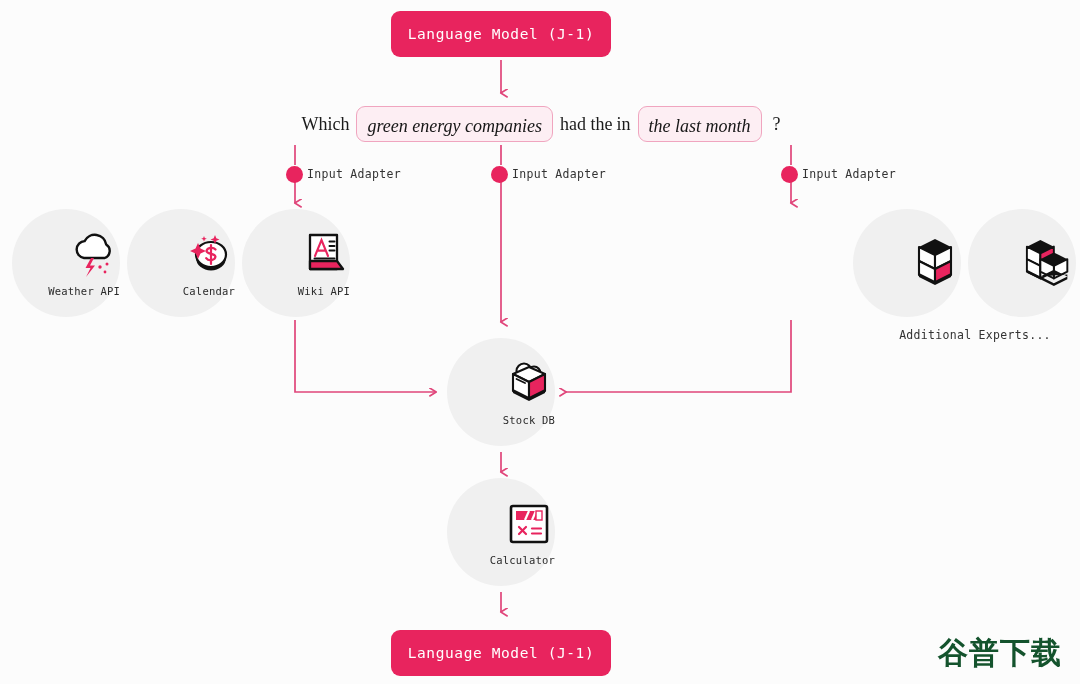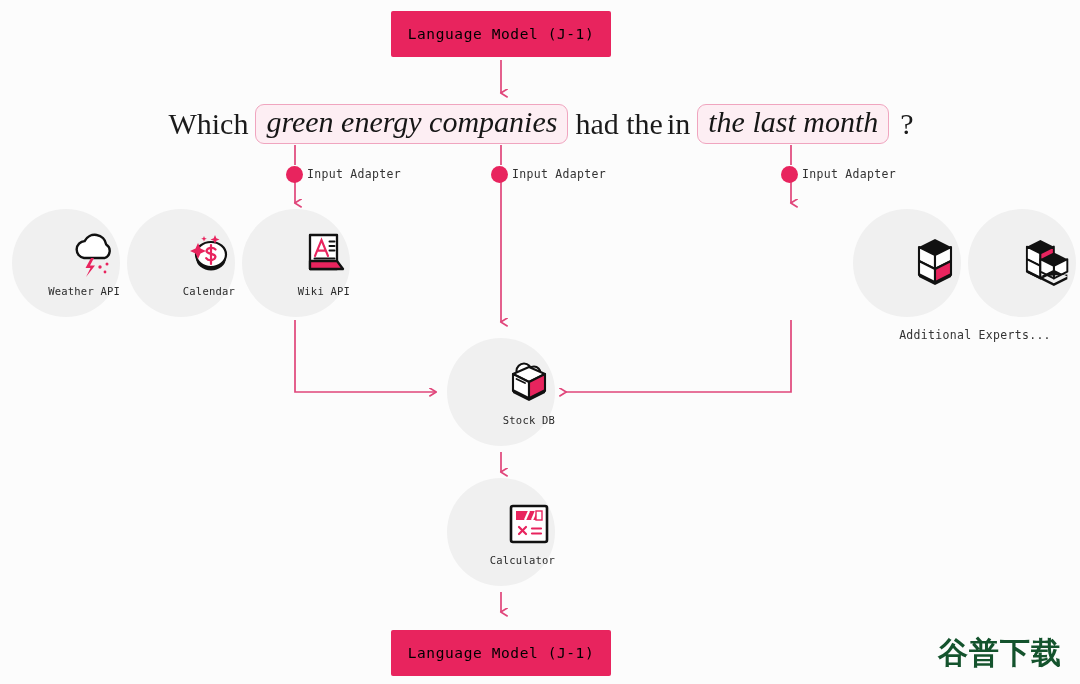--- a/index.html
+++ b/index.html
@@ -26,22 +26,22 @@
     top: 0;
     width: 1080px;
     height: 684px;
     pointer-events: none;
   }
 
   
   .lm-box {
     position: absolute;
     background: #e8245e;
-    color: #000000;
-    border-radius: 2px;
+    color: #ffffff;
+    border-radius: 9px;
     font-family: "DejaVu Sans Mono", monospace;
     font-size: 14.5px;
     letter-spacing: 0.6px;
     display: flex;
     align-items: center;
     justify-content: center;
     box-sizing: border-box;
   }
   #lm-top { left: 391px; top: 11px; width: 220px; height: 46px; }
   #lm-bottom { left: 391px; top: 630px; width: 220px; height: 46px; }
@@ -50,32 +50,32 @@
   #question {
     position: absolute;
     left: 0;
     top: 104px;
     width: 1080px;
     height: 40px;
     display: flex;
     align-items: center;
     justify-content: center;
     font-family: "Liberation Serif", serif;
-    font-size: 30px;
+    font-size: 18px;
     color: #1b1b1b;
     white-space: nowrap;
   }
   #question .plain { padding: 0 2px; }
   #question .slot {
     display: inline-block;
     font-style: italic;
     background: #fdeef3;
     border: 1.4px solid #f0a5bf;
     border-radius: 9px;
-    padding: 0 10px 4px 10px;
+    padding: 9px 10px 4px 10px;
     margin: 14px 5px;
     line-height: 1.12;
     color: #161616;
   }
   #question .qmark { padding-left: 6px; }
 
   
   .adapter {
     position: absolute;
     display: flex;

